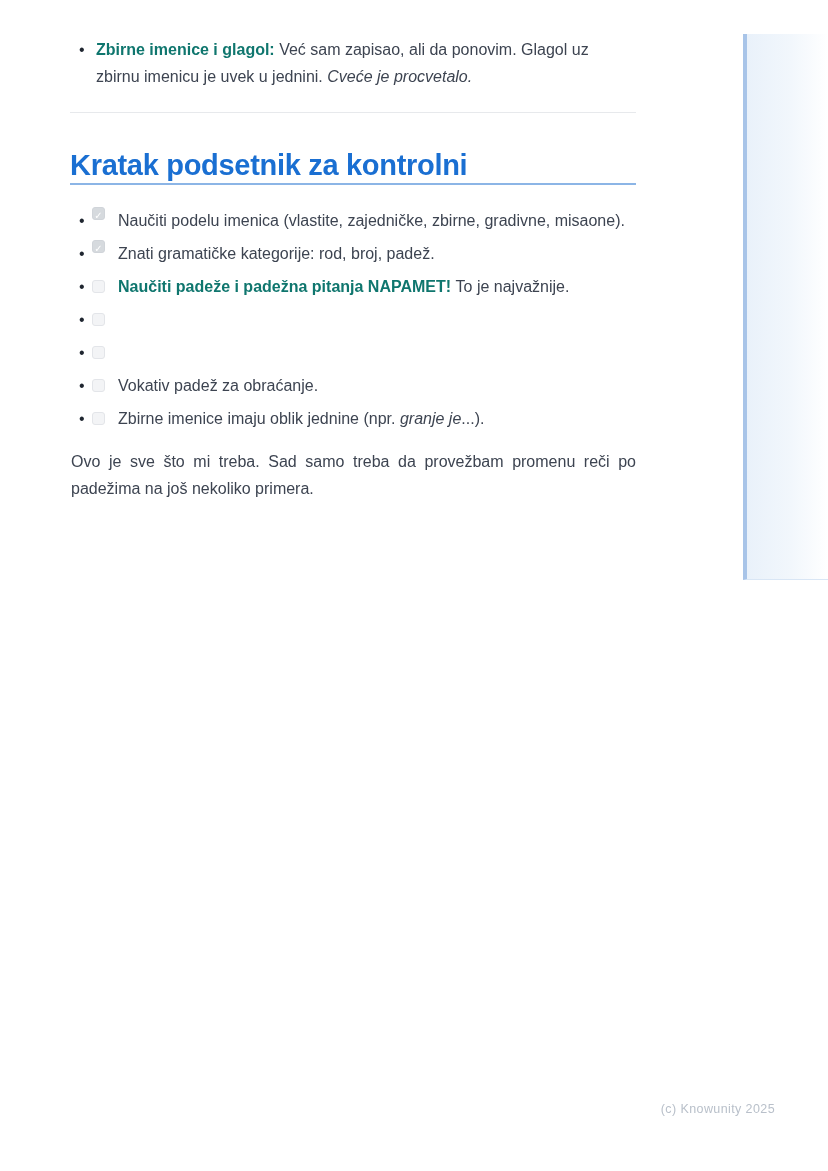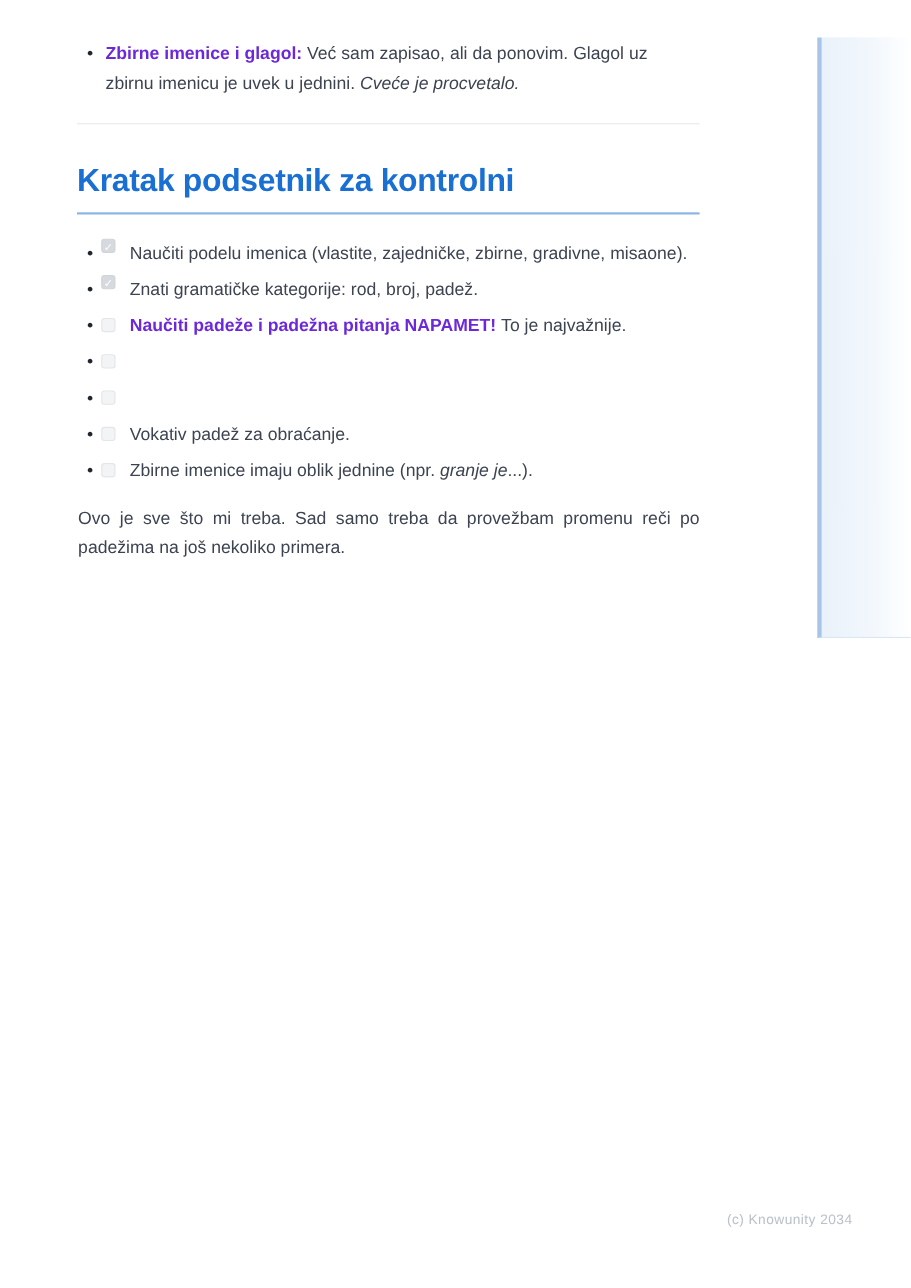--- a/index.html
+++ b/index.html
@@ -15,29 +15,29 @@
        font-size:16px;line-height:27px;}
 
   ul{margin:0;padding:0;list-style:none;}
   li{position:relative;}
 
   .bullet{position:absolute;left:9px;top:0;color:#1f2630;font-size:16px;line-height:27px;}
 
   
   .intro-list{margin-top:6px;}
   .intro-list li{padding-left:26px;}
-  .seg-bold{font-weight:bold;color:#6d28d9;}
+  .seg-bold{font-weight:bold;color:#0f766e;}
   .seg-italic{font-style:italic;}
 
   .divider{border:none;border-top:1px solid #e7e9ec;margin:22px 0 0 0;height:0;}
 
   h1.title{
     margin:36px 0 0 0;font-size:29px;line-height:32px;letter-spacing:-0.3px;
     font-weight:bold;color:#1a6fd2;
-    border-bottom:2px solid #8cb5e6;padding-bottom:12px;
+    border-bottom:2px solid #8cb5e6;padding-bottom:2px;
   }
 
   
   .checklist{margin-top:22px;}
   .checklist li{padding-left:22px;margin-bottom:6px;}
   .checkbox{
     display:inline-block;width:13px;height:13px;border-radius:3px;
     background:#f3f4f6;border:1px solid #e3e5e9;box-sizing:border-box;
     margin-right:13px;vertical-align:-1px;text-align:center;
   }
@@ -119,15 +119,15 @@
       </li>
 
     </ul>
 
     <p class="closing">Ovo je sve što mi treba. Sad samo treba da provežbam promenu reči po padežima na još nekoliko primera.</p>
 
   </div>
 
   <div class="side-panel"></div>
 
-  <div class="footer">(c) Knowunity 2034</div>
+  <div class="footer">(c) Knowunity 2025</div>
 
 </div>
 
 </body></html>

